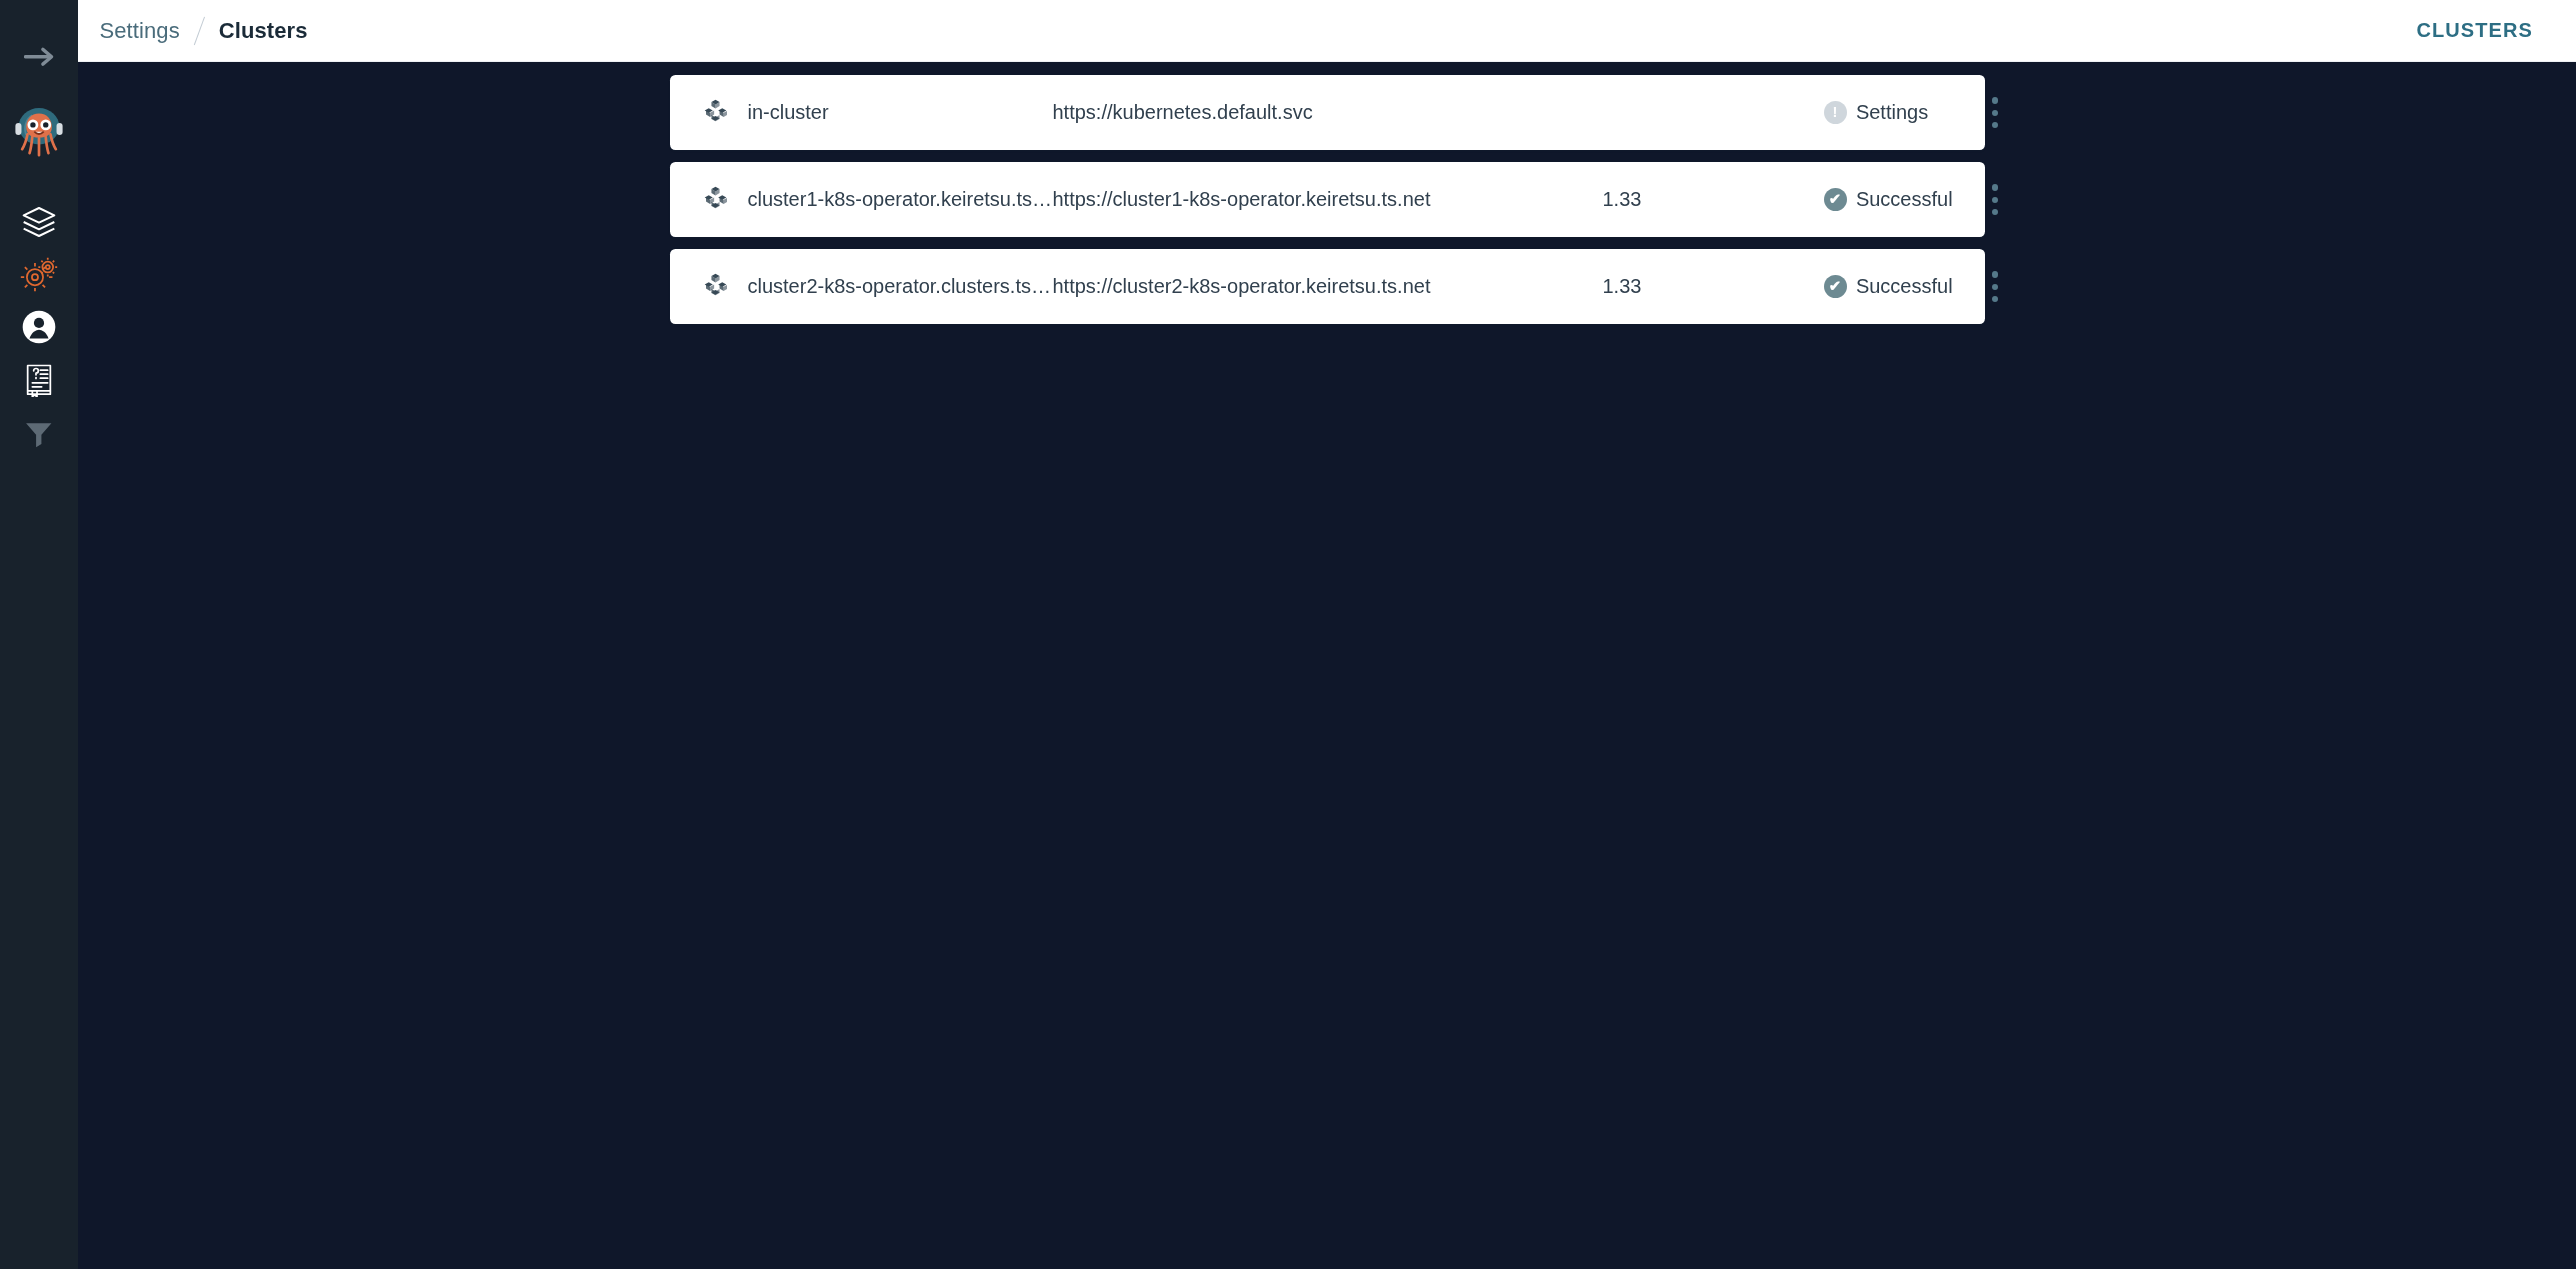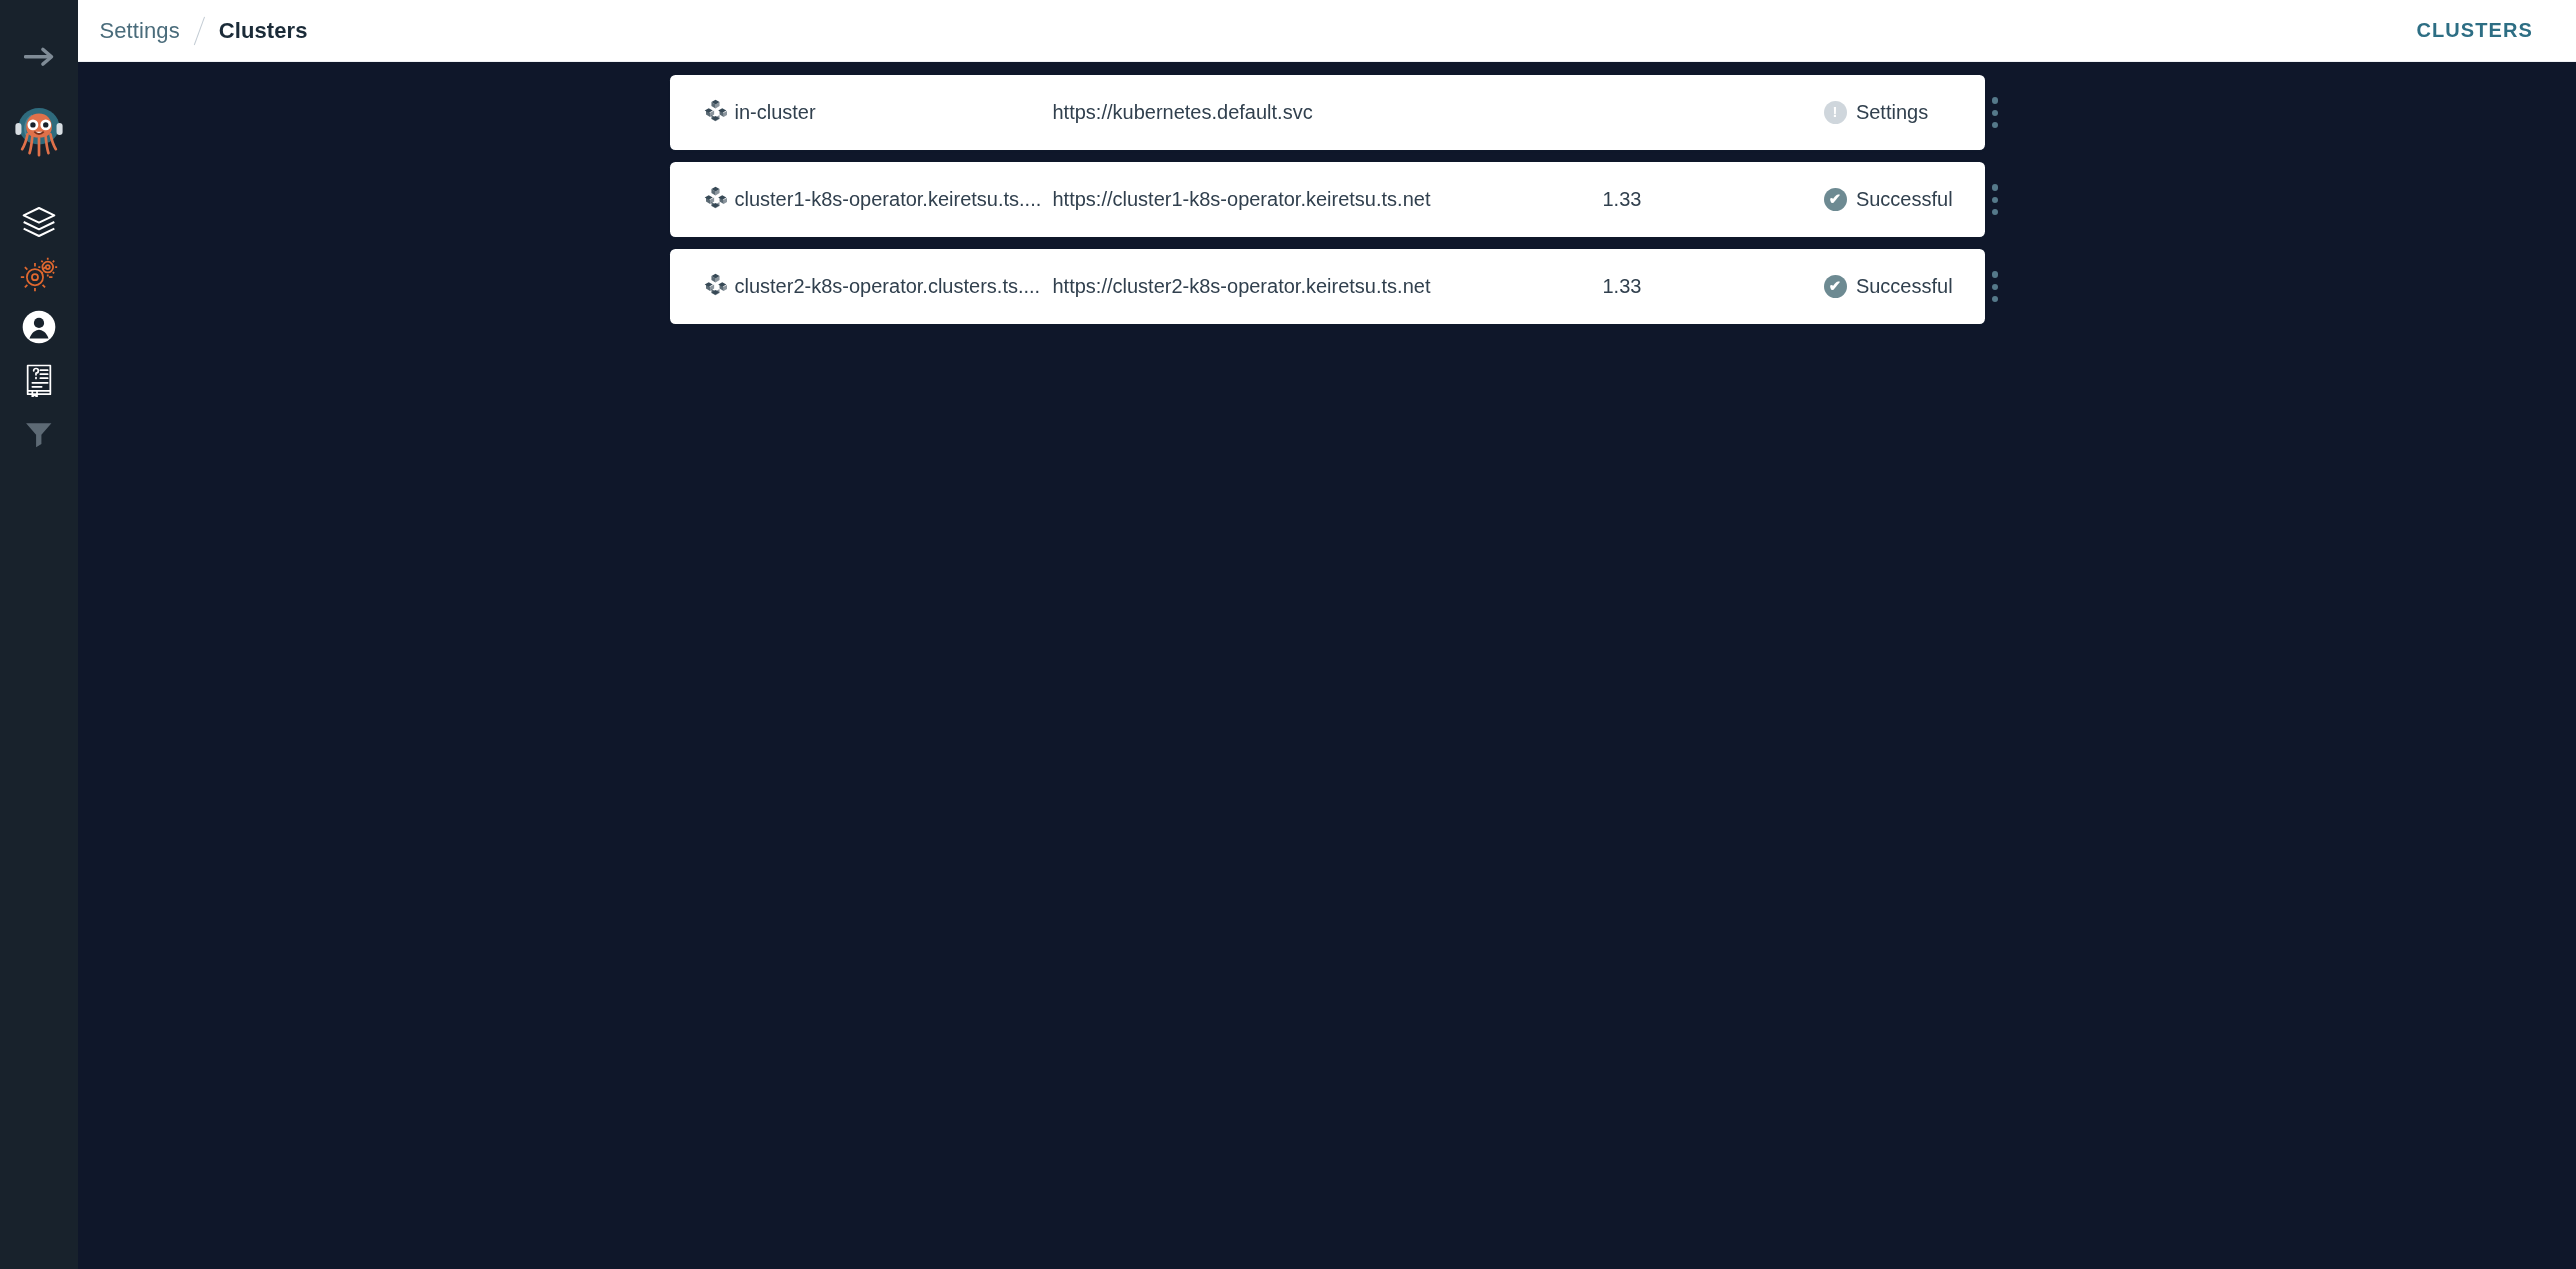--- a/index.html
+++ b/index.html
@@ -113,21 +113,21 @@
     display: flex; align-items: center;
     padding: 0 34px;
     margin-bottom: 12px;
     cursor: pointer;
   }
   .cell {
     font-size: 20px; color: #31404e;
     display: flex; align-items: center;
     white-space: nowrap; overflow: hidden;
   }
-  .cell-name { gap: 8px; }
+  .cell-name { gap: 21px; }
   .cell-name .nm { overflow: hidden; text-overflow: ellipsis; }
 
   .status { display: flex; align-items: center; gap: 9.4px; }
   .status-dot {
     width: 23px; height: 23px; border-radius: 50%;
     display: inline-flex; align-items: center; justify-content: center;
     flex: 0 0 23px;
   }
   .dot-unknown { background: #cfd6dc; }
   .dot-success { background: #6d8a92; }

